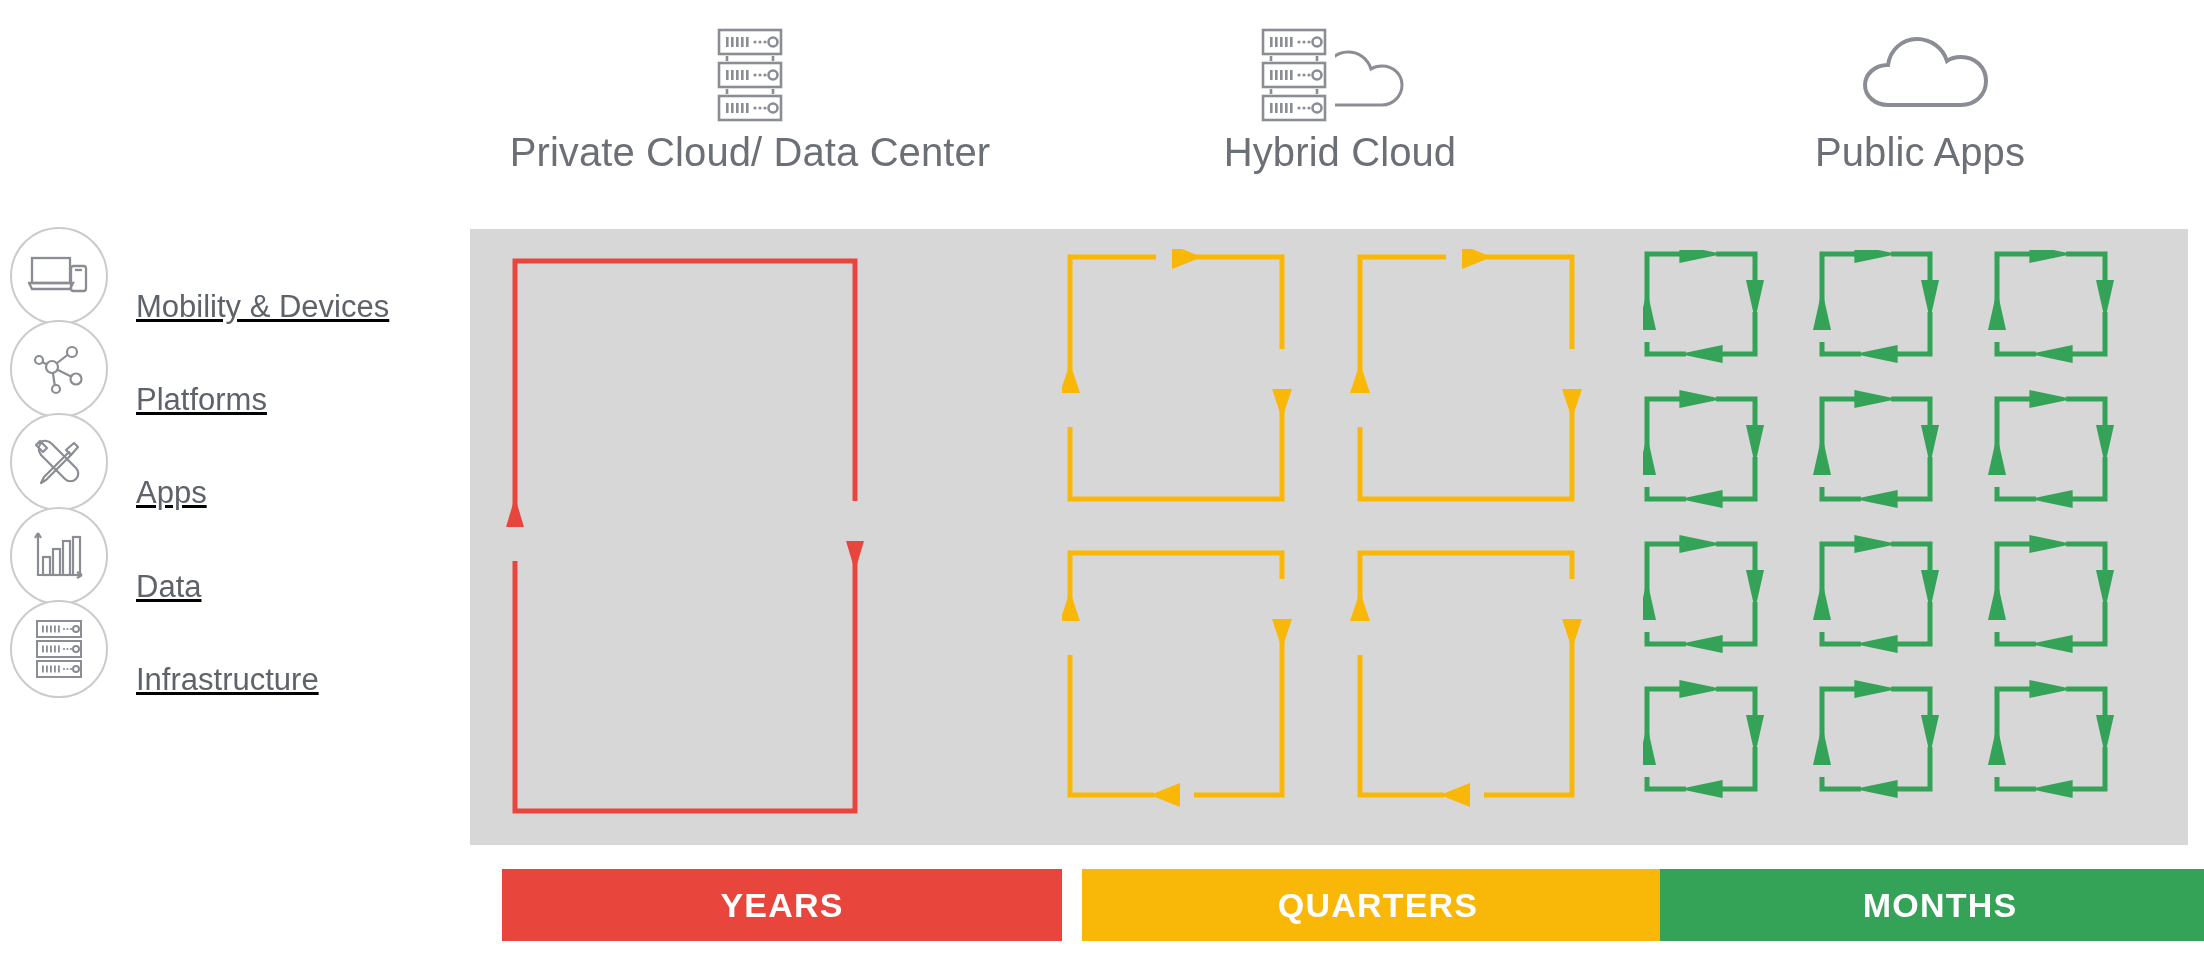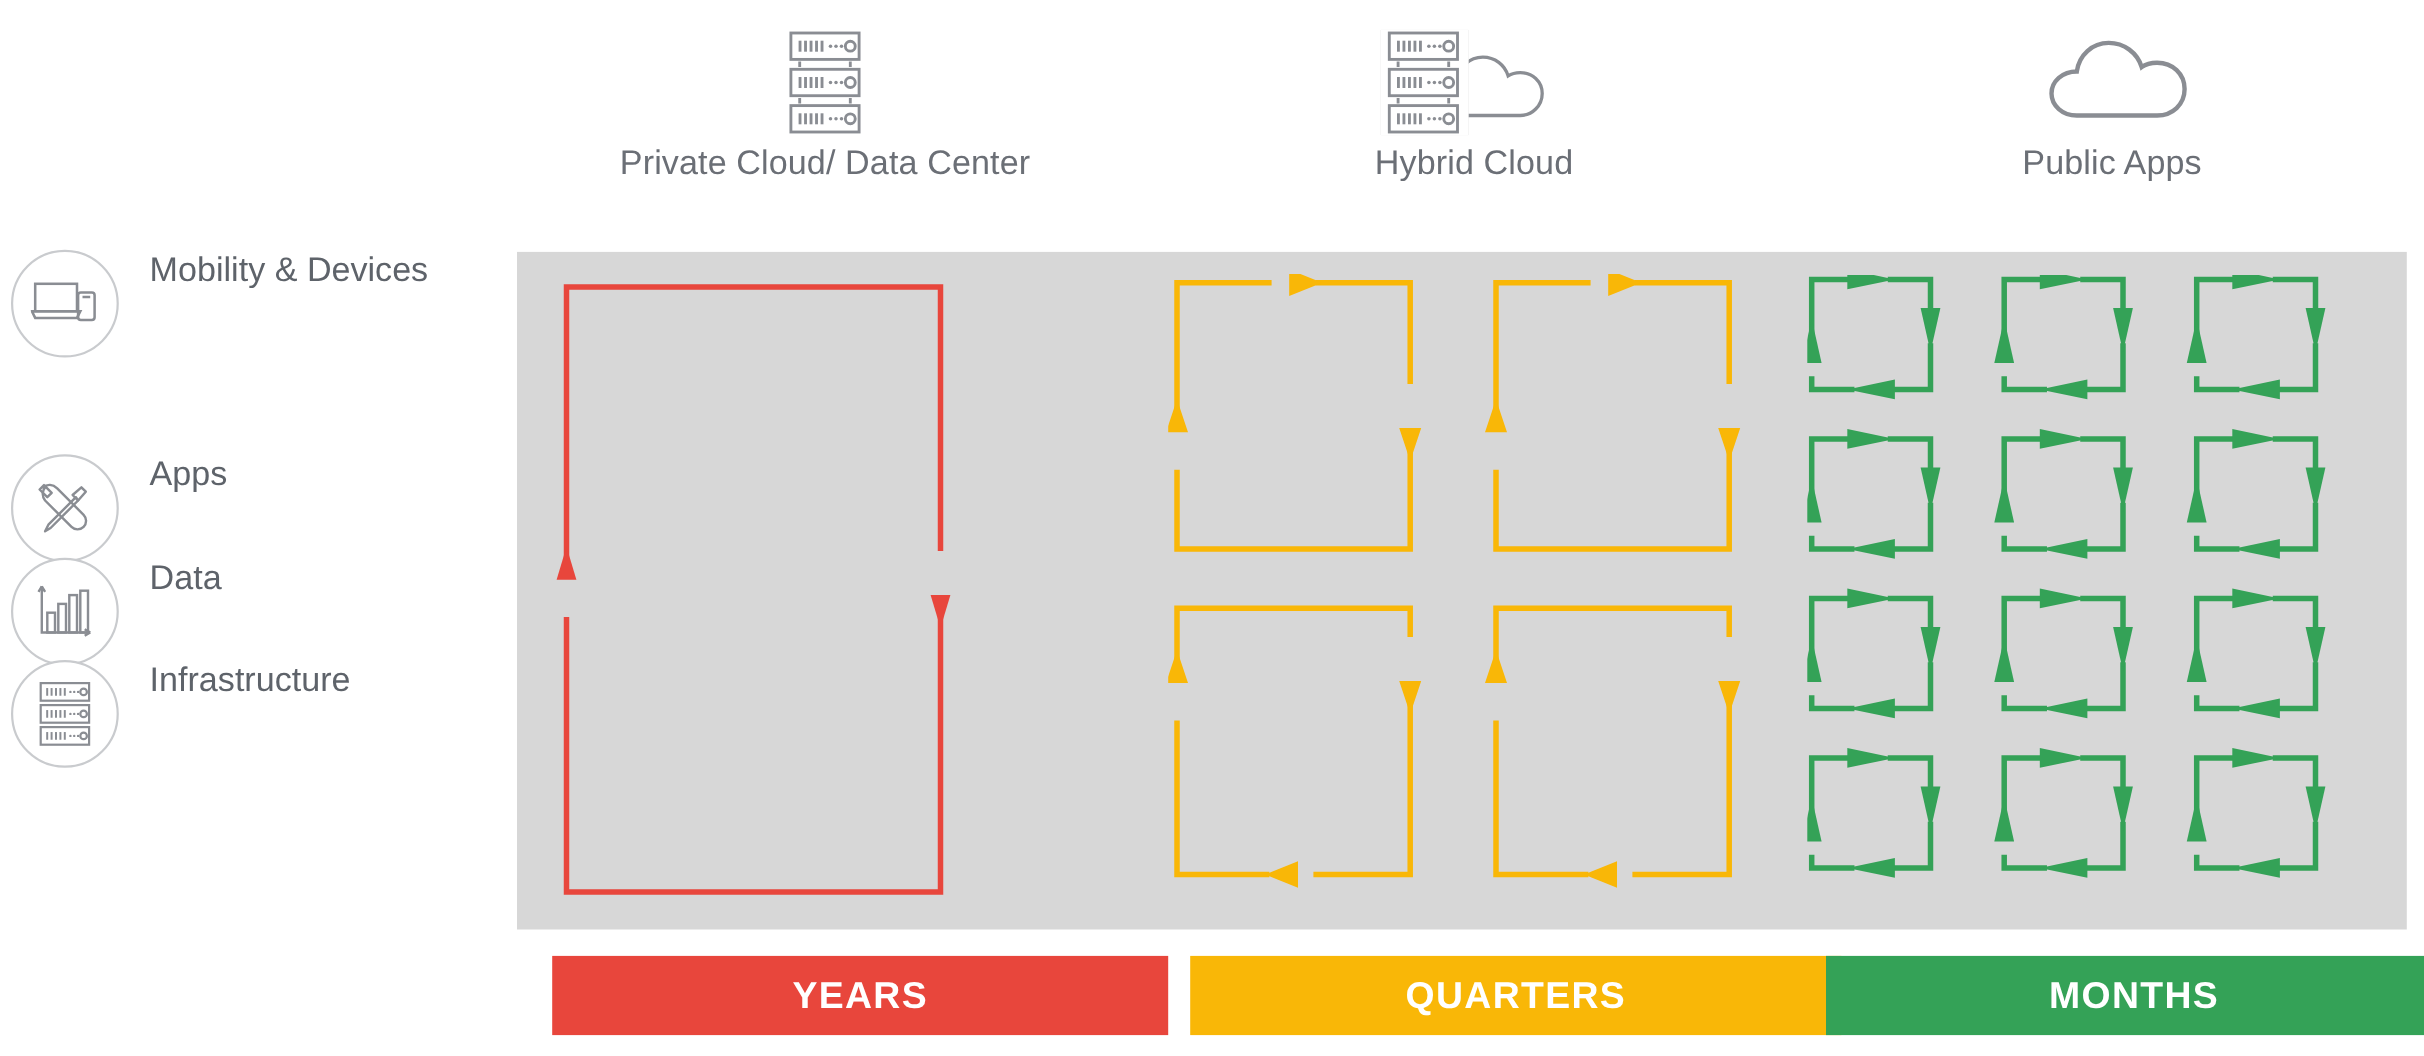--- a/index.html
+++ b/index.html
@@ -9,28 +9,28 @@
     font-family:"Liberation Sans", sans-serif;
     position:relative;
     overflow:hidden;
   }
   .stage{position:absolute;inset:0;}
 
   
   .col-head{position:absolute;text-align:center;}
   .col-head .ico{height:110px;display:flex;align-items:center;justify-content:center;}
   .col-head .cap{
-    font-size:31px;color:#6b6f76;white-space:nowrap;letter-spacing:.1px;
+    font-size:40px;color:#6b6f76;white-space:nowrap;letter-spacing:.1px;
   }
   #head-private{left:470px;top:20px;width:560px;}
   #head-hybrid {left:1050px;top:20px;width:580px;}
   #head-public {left:1650px;top:20px;width:540px;}
 
   
-  .side-item{position:absolute;left:10px;display:flex;align-items:flex-start;gap:28px;}
+  .side-item{position:absolute;left:10px;display:flex;align-items:flex-end;gap:28px;text-decoration:underline;}
   .side-circle{
     width:98px;height:98px;border-radius:50%;
     border:2px solid #c9cbce;box-sizing:border-box;
     display:flex;align-items:center;justify-content:center;
     flex:0 0 auto;background:#fff;
   }
   .side-label{font-size:31px;color:#5e636a;white-space:nowrap;}
 
   
   #panel{
@@ -170,20 +170,35 @@
           <rect x="4" y="6" width="38" height="25"></rect>
           <path d="M1 31h44l-3 6H4z"></path>
           <rect x="43" y="14" width="15" height="25" rx="2.5"></rect>
           <path d="M47 18h7"></path>
         </g>
       </svg>
     </div>
     <div class="side-label">Mobility &amp; Devices</div>
   </div>
 
+  <div class="side-item" style="top:320px">
+    <div class="side-circle">
+      <svg width="58" height="56" viewBox="0 0 58 56">
+        <g stroke="#8a8d93" stroke-width="2.2" fill="none">
+          <path d="M22 26 L10 20 M22 26 L40 12 M22 26 L44 37 M22 26 L25 46"></path>
+          <circle cx="22" cy="26" r="6" fill="#fff"></circle>
+          <circle cx="9" cy="19" r="4" fill="#fff"></circle>
+          <circle cx="42" cy="11" r="5" fill="#fff"></circle>
+          <circle cx="46" cy="38" r="5.5" fill="#fff"></circle>
+          <circle cx="26" cy="48" r="4" fill="#fff"></circle>
+        </g>
+      </svg>
+    </div>
+    <div class="side-label">Platforms</div>
+  </div>
 
   <div class="side-item" style="top:413px">
     <div class="side-circle">
       <svg width="58" height="58" viewBox="0 0 58 58">
         <g fill="none" stroke="#8a8d93" stroke-width="2.2" stroke-linejoin="round">
           <path d="M13 9c-4 4-4 9-1 13l24 24c3 3 8 3 11 0s3-8 0-11L23 11c-4-4-9-4-13-1z" transform="translate(-1,0)"></path>
           <path d="M10 8l7 7-4 4-7-7z"></path>
           <path d="M44 10l-8 7 5 5 7-8z"></path>
           <path d="M41 22L16 47l-5 3 3-6 25-25z"></path>
         </g>

